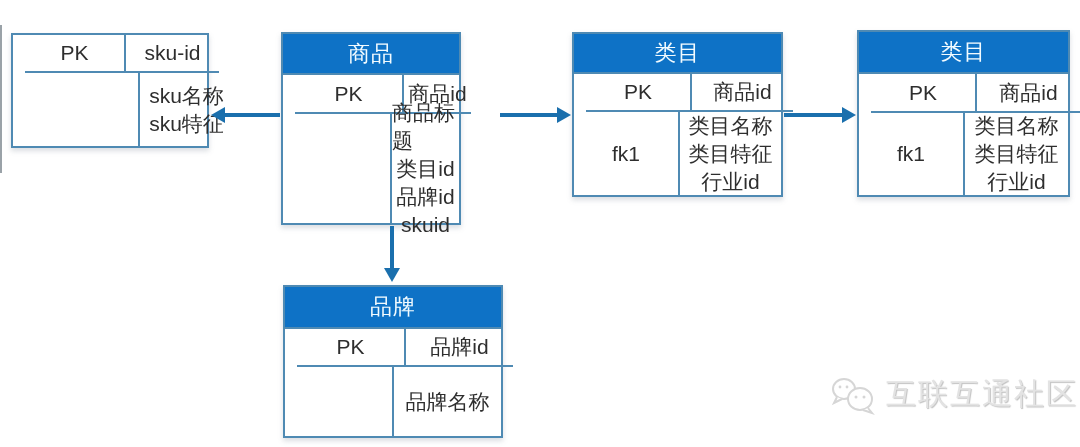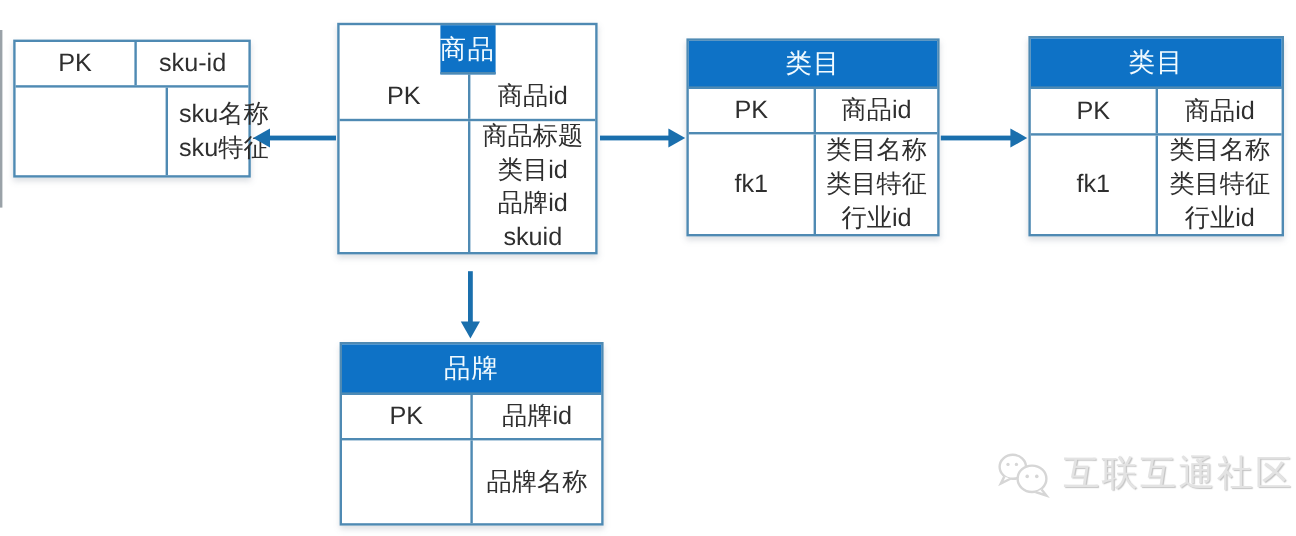--- a/index.html
+++ b/index.html
@@ -29,21 +29,21 @@
   }
   .thead{
     background:var(--header-bg);
     color:var(--header-text);
     font-size:22px;
     display:flex;align-items:center;justify-content:center;
     border-bottom:2px solid var(--border);
     letter-spacing:1px;
   }
   .row{display:flex;width:100%;}
-  .row.pk-row{border-bottom:2px solid var(--border);}
+  .row.pk-row{border-bottom:2px solid var(--border);margin-left:12px;}
   .cell{
     display:flex;flex-direction:column;
     align-items:center;justify-content:center;
     font-size:21px;color:var(--cell-text);
     line-height:28px;
   }
   .cell.key{border-right:2px solid var(--border);flex:0 0 auto;}
   .cell.val{flex:1 1 auto;}
   .arrow-line{position:absolute;background:var(--arrow);}
   .arrow-head{position:absolute;width:0;height:0;}
@@ -78,21 +78,21 @@
     </div>
     <div class="row" style="height:73px;margin-left:26px;">
       <div class="cell key" style="width:101px;"></div>
       <div class="cell val">
         <div>sku名称</div>
         <div>sku特征</div>
       </div>
     </div>
   </div>
 
-  <div class="er-table" style="left:281px;top:19px;width:217px;align-items:center;">
+  <div class="er-table" style="left:281px;top:32px;width:180px;">
     <div class="thead" style="height:41px;">商品</div>
     <div class="row pk-row" style="height:39px;">
       <div class="cell key" style="width:109px;">PK</div>
       <div class="cell val">商品id</div>
     </div>
     <div class="row" style="height:109px;">
       <div class="cell key" style="width:109px;"></div>
       <div class="cell val">
         <div>商品标题</div>
         <div>类目id</div>

